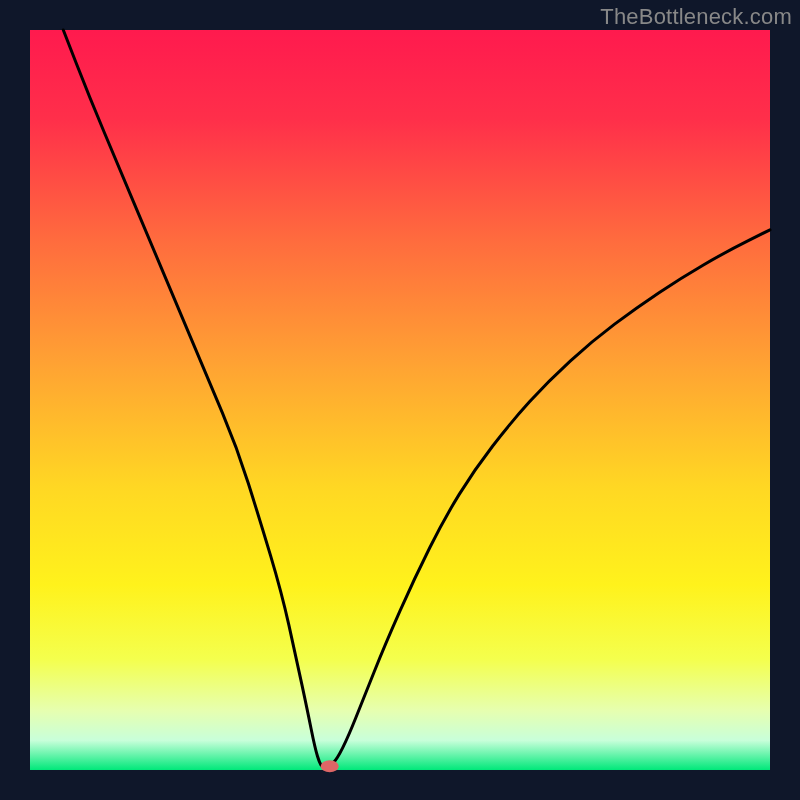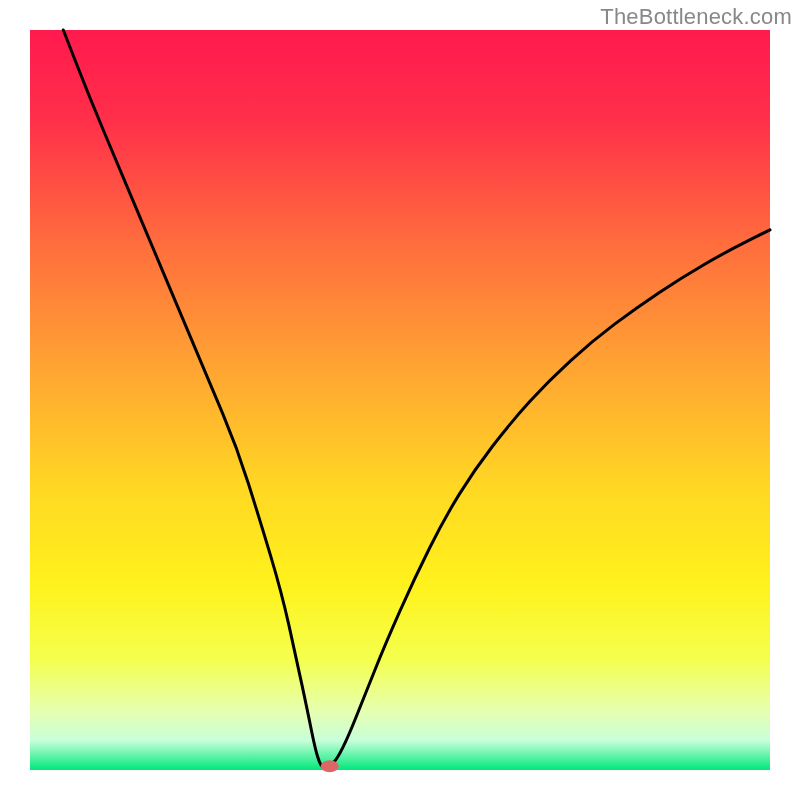--- a/index.html
+++ b/index.html
@@ -8,21 +8,21 @@
     width: 800px;
     height: 800px;
     background: #000;
     overflow: hidden;
     font-family: Arial, Helvetica, sans-serif;
   }
   .frame {
     position: relative;
     width: 800px;
     height: 800px;
-    background: #ffffff;
+    background: #0f172a;
   }
   .watermark {
     position: absolute;
     top: 4px;
     right: 8px;
     color: #888;
     font-size: 22px;
     font-weight: 500;
     letter-spacing: 0.2px;
     z-index: 5;

